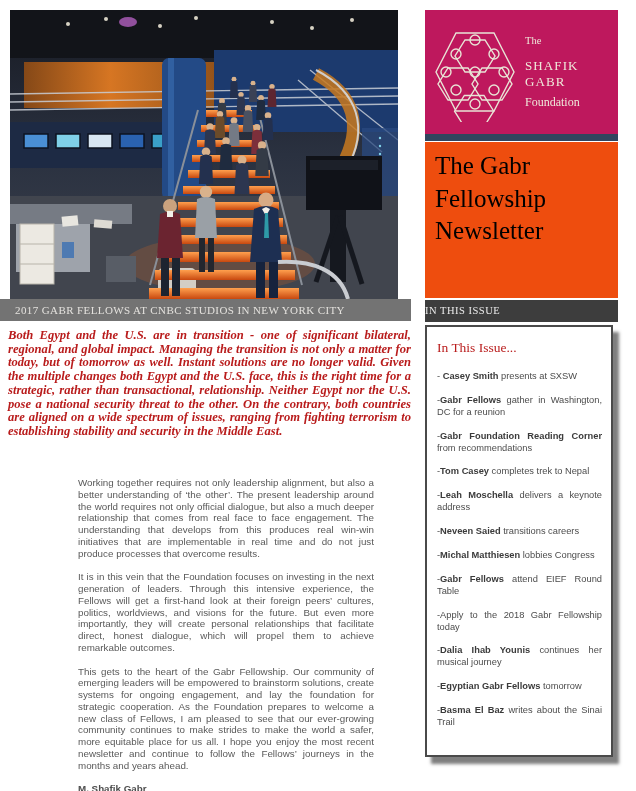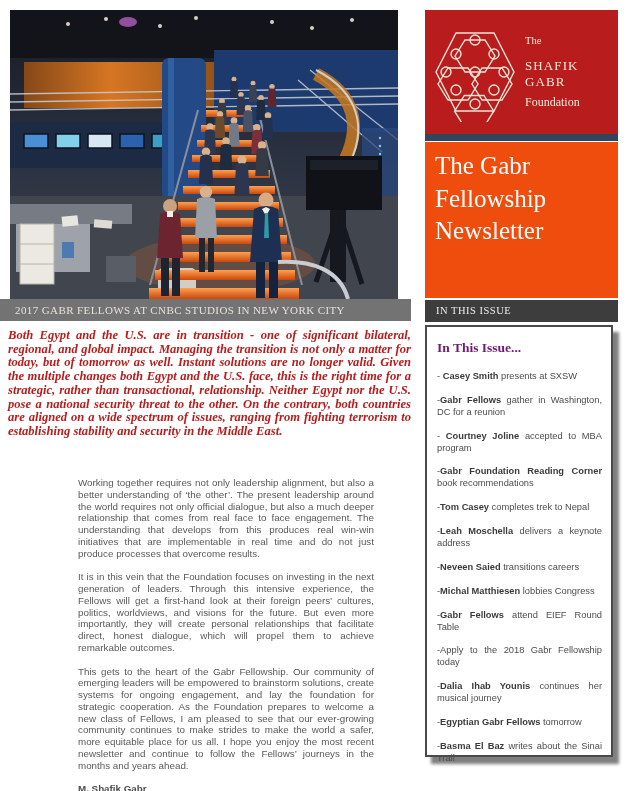--- a/index.html
+++ b/index.html
@@ -15,44 +15,44 @@
   
   .intro{position:absolute;left:8px;top:329px;width:403px;text-align:justify;
         font-family:"Liberation Serif",serif;font-style:italic;font-weight:bold;
         font-size:12.6px;line-height:1.09;color:#b91c1c;}
   .body-col{position:absolute;left:78px;top:477px;width:296px;text-align:justify;
         font-size:9.8px;line-height:1.2;color:#595959;}
   .body-col p{margin:0 0 12px 0;}
   .sig{font-weight:bold;color:#4d4d4d;}
 
   
-  .logo-box{position:absolute;left:425px;top:10px;width:193px;height:124px;background:#b91c1c;
+  .logo-box{position:absolute;left:425px;top:10px;width:193px;height:124px;background:#be185d;
         display:flex;align-items:center;}
   .logo-shadow{position:absolute;left:425px;top:134px;width:193px;height:7px;background:#31455e;}
   .logo-hex{margin-left:7px;flex:0 0 auto;}
   .logo-text{color:#efe9da;font-family:"Liberation Serif",serif;margin-left:7px;}
   .lt1{font-size:10.5px;margin-bottom:5px;}
   .lt2{font-size:13px;letter-spacing:1.1px;margin-bottom:5px;margin-top:12px;}
   .lt3{font-size:12px;}
 
   .masthead{position:absolute;left:425px;top:142px;width:193px;height:156px;background:#ee4d0e;
         box-sizing:border-box;padding:8px 10px;}
-  .mast-title{font-family:"Liberation Serif",serif;font-size:25px;line-height:1.3;color:#ffffff;}
+  .mast-title{font-family:"Liberation Serif",serif;font-size:25px;line-height:1.3;color:#000000;}
   .mast-issue{position:absolute;left:10px;bottom:9px;font-family:"Liberation Serif",serif;
         font-size:16.5px;color:#fdf1dd;}
 
   .issue-bar{position:absolute;left:425px;top:300px;width:193px;height:22px;background:#3d3d3d;
         color:#ececec;font-family:"Liberation Serif",serif;font-size:10.5px;line-height:22px;
-        padding-left:11px;box-sizing:border-box;letter-spacing:.5px;}
+        box-sizing:border-box;letter-spacing:.5px;}
 
   .issue-box{position:absolute;left:425px;top:325px;width:188px;height:432px;background:#ffffff;
         border:2px solid #4a4a4a;box-sizing:border-box;box-shadow:6px 7px 3px rgba(95,95,95,.8);
         padding:13px 9px 0 10px;}
-  .issue-heading{font-family:"Liberation Serif",serif;font-weight:bold;font-size:13.5px;
-        color:#701a75;margin-bottom:15px;}
+  .issue-heading{font-family:"Liberation Serif",serif;font-weight:normal;font-size:13.5px;
+        color:#b91c1c;margin-bottom:15px;}
   .issue-item{font-size:9.3px;line-height:1.28;color:#4c4c4c;text-align:justify;margin-bottom:12px;}
   .issue-item b{color:#3b3b3b;}
 </style>
 </head>
 <body>
 
 <div class="page">
 
   <svg class="photo" viewBox="0 0 388 289" preserveAspectRatio="none" aria-hidden="true">
     <defs>
@@ -252,22 +252,21 @@
     <div class="mast-title">The Gabr Fellowship Newsletter</div>
   </div>
 
   <div class="issue-bar">IN THIS ISSUE</div>
 
   <div class="issue-box">
     <div class="issue-heading">In This Issue...</div>
     <div id="issue-list">
         <div class="issue-item"><span>- </span><b>Casey Smith</b><span> presents at SXSW</span></div>
         <div class="issue-item"><span>-</span><b>Gabr Fellows</b><span> gather in Washington, DC for a reunion</span></div>
-        <div class="issue-item"><span>- </span><b>Courtney Joline</b><span> accepted to MBA program</span></div>
-        <div class="issue-item"><span>-</span><b>Gabr Foundation Reading Corner</b><span> book recommendations</span></div>
+        <div class="issue-item"><span>-</span><b>Gabr Foundation Reading Corner</b><span> from recommendations</span></div>
         <div class="issue-item"><span>-</span><b>Tom Casey</b><span>  completes trek to Nepal</span></div>
         <div class="issue-item"><span>-</span><b>Leah Moschella</b><span>  delivers a keynote address</span></div>
         <div class="issue-item"><span>-</span><b>Neveen Saied</b><span> transitions careers</span></div>
         <div class="issue-item"><span>-</span><b>Michal Matthiesen</b><span> lobbies Congress</span></div>
         <div class="issue-item"><span>-</span><b>Gabr Fellows</b><span> attend EIEF Round Table</span></div>
         <div class="issue-item"><span>-</span><span>Apply to the 2018 Gabr Fellowship today</span></div>
         <div class="issue-item"><span>-</span><b>Dalia Ihab Younis</b><span> continues her musical journey</span></div>
         <div class="issue-item"><span>-</span><b>Egyptian Gabr Fellows</b><span> tomorrow</span></div>
         <div class="issue-item"><span>-</span><b>Basma El Baz</b><span> writes about the Sinai Trail</span></div>
       </div>

